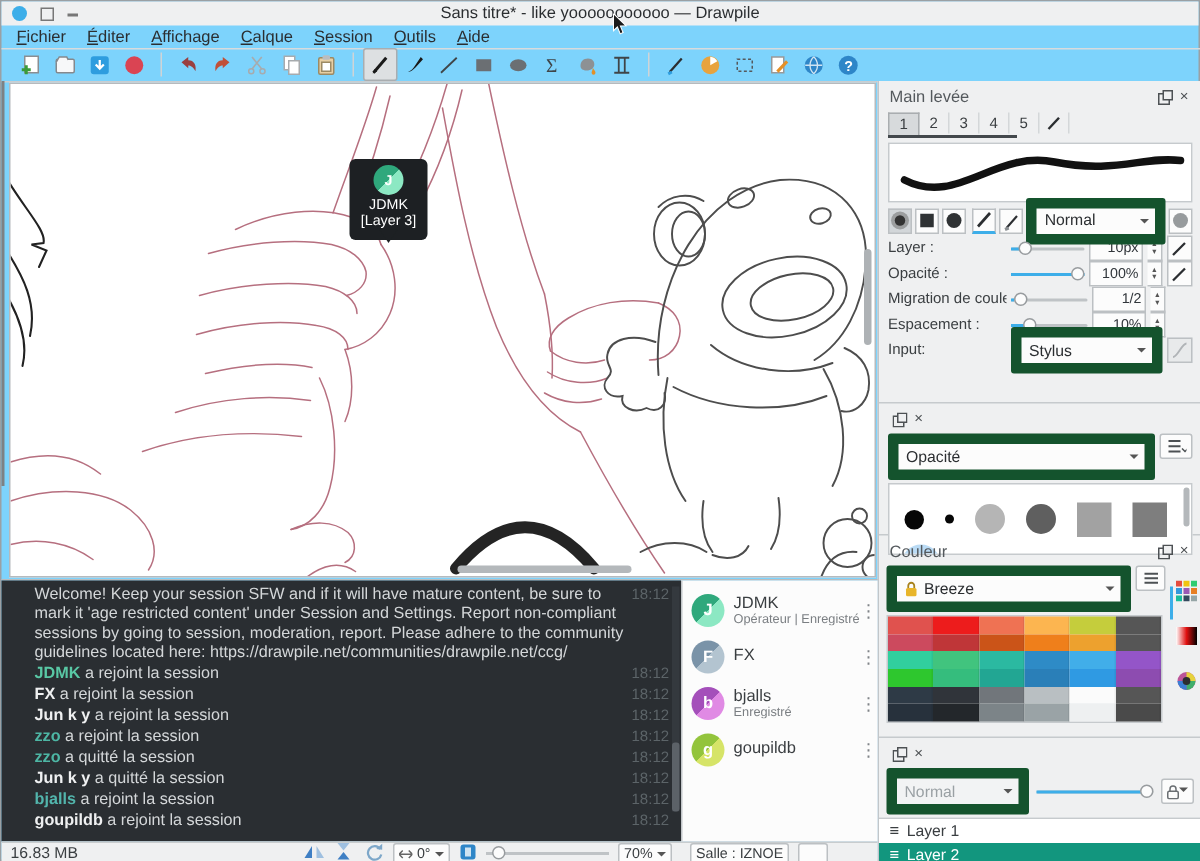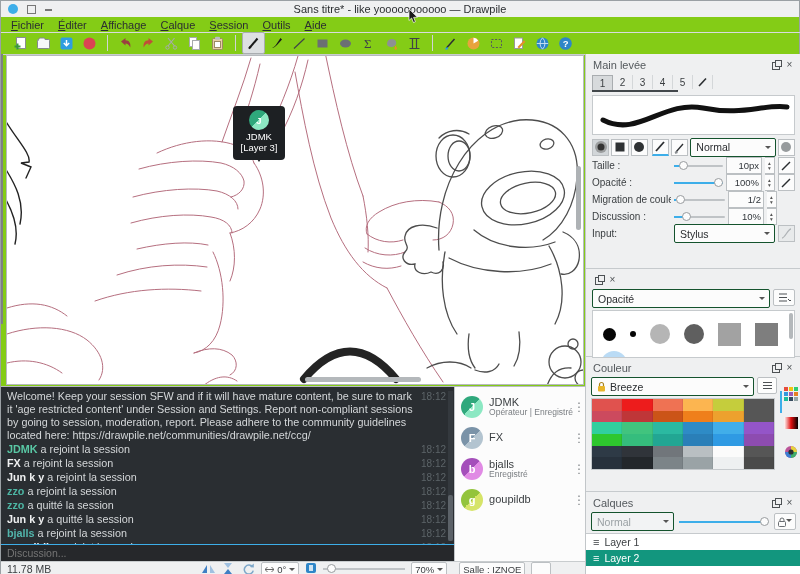--- a/index.html
+++ b/index.html
@@ -1,19 +1,19 @@
 <!DOCTYPE html>
 <html><head>
 <meta charset="utf-8">
 <style>
   html,body{margin:0;padding:0;}
   body{width:800px;height:574px;position:relative;overflow:hidden;
        font-family:"Liberation Sans",sans-serif;font-size:11px;color:#31363b;
        background:#eff0f1;}
-  .win{position:absolute;inset:0;border:1px solid #9aa0a4;box-sizing:border-box;background:#84cc16;}
+  .win{position:absolute;inset:0;border:1px solid #9aa0a4;box-sizing:border-box;background:#7dd3fc;}
   
   #titlebar{position:absolute;left:0;top:0;width:100%;height:16px;display:flex;align-items:center;background:#eff0f1;}
   #titlebar .wbtns{display:flex;gap:9px;margin-left:7px;align-items:center;}
   .wbtn{width:10px;height:10px;display:flex;align-items:center;justify-content:center;font-size:9px;color:#555;}
   .wbtn.round{background:#3daee9;border-radius:50%;width:10px;height:10px;}
   .wbtn.square{border:1px solid #777;width:7px;height:7px;}
   .wbtn.dash{border-bottom:2px solid #777;width:7px;height:2px;}
   #title-text{position:absolute;left:0;right:0;text-align:center;font-size:11px;color:#2b2e31;}
   #menubar{position:absolute;left:0;top:16px;width:100%;height:15px;display:flex;gap:14px;padding-left:10px;align-items:center;border-bottom:1px solid #d8dbdd;}
   #menubar span{color:#2b2e31;}
@@ -31,21 +31,21 @@
   
   #pointer{position:absolute;left:226px;top:50px;width:52px;height:54px;background:#1d2023;border-radius:4px;color:#fff;text-align:center;font-size:9.5px;}
   #pointer .pav{width:20px;height:20px;border-radius:50%;margin:4px auto 1px;display:flex;align-items:center;justify-content:center;color:#fff;font-weight:bold;background:linear-gradient(135deg,#2fa87c 50%,#8ce8c3 50%);}
   #pointer .tail{position:absolute;left:20px;bottom:-8px;border:6px solid transparent;border-top:9px solid #1d2023;}
   
   #docks{position:absolute;left:584px;top:53px;width:216px;height:521px;background:#eff0f1;border-left:1px solid #c2c6c9;box-sizing:border-box;}
   .dock{position:relative;border-bottom:1px solid #c6cacd;}
   .dock-title{height:17px;display:flex;align-items:center;padding:2px 5px 0 7px;color:#54595d;}
   .dock-title .t{flex:1;}
   .dock-btn{width:13px;height:13px;display:flex;align-items:center;justify-content:center;color:#4d5154;font-size:10px;}
-  .combo{height:17px;border:1px solid #14532d;border-radius:2px;background:#fcfcfc;display:flex;align-items:center;padding:0 14px 0 5px;position:relative;font-size:10.5px;color:#2b2e31;}
+  .combo{height:17px;border:7px solid #14532d;border-radius:2px;background:#fcfcfc;display:flex;align-items:center;padding:0 14px 0 5px;position:relative;font-size:10.5px;color:#2b2e31;}
   .combo:after{content:"";position:absolute;right:4px;top:7px;border:3.5px solid transparent;border-top-color:#555;}
   .combo.dis{color:#9aa0a4;background:#f2f3f4;}
   .sqbtn{height:17px;border:1px solid #bcc0c3;border-radius:2px;background:#fcfcfc;display:flex;align-items:center;justify-content:center;box-sizing:border-box;}
   
   #preset-tabs{display:flex;margin:2px 0 0 6px;border-bottom:2px solid #43484c;width:86px;}
   .ptab{min-width:13px;padding:0 3px;height:14px;display:flex;align-items:center;justify-content:center;font-size:10px;color:#3a3e41;border-right:1px solid #d4d7d9;}
   .ptab.sel{background:#d7dadc;border:1px solid #a9adb0;border-bottom:none;}
   #stroke-preview{margin:3px 6px;height:38px;background:#fff;border:1px solid #c6cacd;}
   .btnrow{display:flex;align-items:center;margin:2px 6px;gap:2px;height:18px;}
   .shapebtn{width:20px;height:17px;border:1px solid #bcc0c3;background:#fcfcfc;display:flex;align-items:center;justify-content:center;box-sizing:border-box;}
@@ -68,21 +68,21 @@
   .sw{border-right:1px solid rgba(0,0,0,.06);}
   #pal-scroll{position:absolute;right:19px;top:34px;width:2px;height:22px;background:#3daee9;}
   #color-side{position:absolute;right:2px;top:30px;width:16px;display:flex;flex-direction:column;gap:14px;align-items:center;}
   
   #layer-list{margin:2px 0 0 0;border-top:1px solid #c6cacd;background:#fff;height:47px;}
   .lrow{height:16px;display:flex;align-items:center;gap:5px;padding-left:7px;font-size:10.5px;color:#3a3e41;}
   .lrow.sel{background:#12967e;color:#fff;}
   .lrow .ham{font-size:11px;}
   
   #chatrow{position:absolute;left:0;top:385px;width:584px;height:175px;border-top:1px solid #b8bcbe;box-sizing:border-box;display:flex;}
-  #chat{width:483px;background:#2a2e32;position:relative;display:flex;flex-direction:column;}
+  #chat{width:483px;background:#2a2e32;position:relative;display:flex;flex-direction:column;padding-left:16px;}
   #chatlog{flex:1;padding:3px 8px 0 6px;overflow:hidden;}
   .msg{display:flex;line-height:13px;color:#d4d7d9;font-size:10.8px;margin-bottom:1px;}
   .msg .body{flex:1;padding-right:4px;}
   .msg .time{width:26px;text-align:right;color:#5c6468;font-size:10px;flex:none;}
   .msg b{font-weight:bold;}
   #chat-scroll{position:absolute;right:1px;top:4px;width:5px;height:150px;background:#34393e;}
   #chat-scroll i{position:absolute;left:0;bottom:0;width:5px;height:46px;background:#5c6268;border-radius:2px;display:block;}
   #chat-input-row{height:16px;border-top:1px solid #3daee9;background:#26282b;display:flex;align-items:center;}
   #chat-input{background:transparent;border:none;outline:none;color:#9aa0a4;font-size:10.5px;padding-left:6px;width:100%;font-family:"Liberation Sans",sans-serif;}
   #userlist{flex:1;background:#fcfcfc;border-left:1px solid #c2c6c9;padding-top:4px;box-sizing:border-box;}
@@ -404,21 +404,21 @@
             <span>Normal</span>
           </span>
         <span class="shapebtn">
             <svg width="14" height="14">
               <circle cx="7" cy="7" r="5" fill="#85898c" opacity="0.85"></circle>
             </svg>
           </span>
       </div>
       <div id="slider-rows">
           <div class="srow">
-            <label>Taille :</label>
+            <label>Layer :</label>
             <span class="slider">
               <span class="groove"></span>
               <span class="fill" style="width:12%;"></span>
               <span class="handle" style="left:calc(12% - 1.08px);"></span>
             </span>
             <span class="valbox">10px</span>
             <span class="spin">▴<br>▾</span>
             <span class="penbtn">
               <svg width="11" height="11">
                 <path d="M1,10 L9,2" stroke="#2b2e31" stroke-width="1.5"></path>
@@ -445,21 +445,21 @@
             <span class="slider">
               <span class="groove"></span>
               <span class="fill" style="width:4%;"></span>
               <span class="handle" style="left:calc(4% - 0.36px);"></span>
             </span>
             <span class="valbox">1/2</span>
             <span class="spin">▴<br>▾</span>
             <span style="width: 15px;"></span>
           </div>
           <div class="srow">
-            <label>Discussion :</label>
+            <label>Espacement :</label>
             <span class="slider">
               <span class="groove"></span>
               <span class="fill" style="width:20%;"></span>
               <span class="handle" style="left:calc(20% - 1.8px);"></span>
             </span>
             <span class="valbox">10%</span>
             <span class="spin">▴<br>▾</span>
             <span style="width: 15px;"></span>
           </div>
         </div>
@@ -601,21 +601,20 @@
               <path d="M7,1 A6,6 0 0 1 13,7 L7,7Z" fill="#e6d23c"></path>
               <path d="M13,7 A6,6 0 0 1 7,13 L7,7Z" fill="#3fae6a"></path>
               <path d="M7,13 A6,6 0 0 1 1,7 L7,7Z" fill="#3b7fd4"></path>
               <circle cx="7" cy="7" r="2.6" fill="#2b2e31"></circle>
             </svg></span>
       </div>
     </div>
 
     <div class="dock" id="dock-layers" style="height:85px;border-bottom:none;">
       <div class="dock-title">
-        <span class="t">Calques</span>
         <span class="dock-btn">
             <svg width="10" height="10">
               <rect x="0.5" y="2.5" width="7" height="7" fill="none" stroke="#4d5154"></rect>
               <rect x="3.5" y="0.5" width="6" height="6" fill="#eff0f1" stroke="#4d5154"></rect>
             </svg>
           </span>
         <span class="dock-btn">×</span>
       </div>
       <div style="display:flex;gap:5px;margin:1px 5px 2px;align-items:center;">
         <span class="combo dis" style="width:62px;">
@@ -683,23 +682,20 @@
             <span class="time">18:12</span>
           </div>
           <div class="msg">
             <span class="body"><b style="color:#eff0f1">goupildb</b> a rejoint la session</span>
             <span class="time">18:12</span>
           </div>
         </div>
       <div id="chat-scroll">
           <i></i>
         </div>
-      <div id="chat-input-row">
-        <input id="chat-input" placeholder="Discussion..." style="">
-      </div>
     </div>
     <div id="userlist">
         <div class="uitem">
           <span class="uav" style="background: linear-gradient(135deg, rgb(47, 168, 124) 50%, rgb(140, 232, 195) 50%);">J</span>
           <span class="uinfo">
             <div class="uname">JDMK</div>
             <div class="usub">Opérateur | Enregistré</div>
           </span>
           <span class="kebab">⋮</span>
         </div>
@@ -722,21 +718,21 @@
           <span class="uav" style="background: linear-gradient(135deg, rgb(147, 196, 60) 50%, rgb(214, 228, 104) 50%);">g</span>
           <span class="uinfo">
             <div class="uname">goupildb</div>
           </span>
           <span class="kebab">⋮</span>
         </div>
       </div>
   </div>
 
   <div id="statusbar">
-    <span class="mem">11.78 MB</span>
+    <span class="mem">16.83 MB</span>
     <div id="sb-icons">
       <span><svg width="15" height="13">
             <path d="M1,11 L6,3 L6,11z" fill="#3f7fc4"></path>
             <path d="M9,3 L14,11 L9,11z" fill="#9fc0e0"></path>
           </svg></span>
       <span><svg width="13" height="13">
             <path d="M2,1 L10,1 L6,6z" fill="#9fc0e0"></path>
             <path d="M2,12 L10,12 L6,7z" fill="#3f7fc4"></path>
           </svg></span>
       <span><svg width="14" height="13" viewBox="0 0 14 13">

